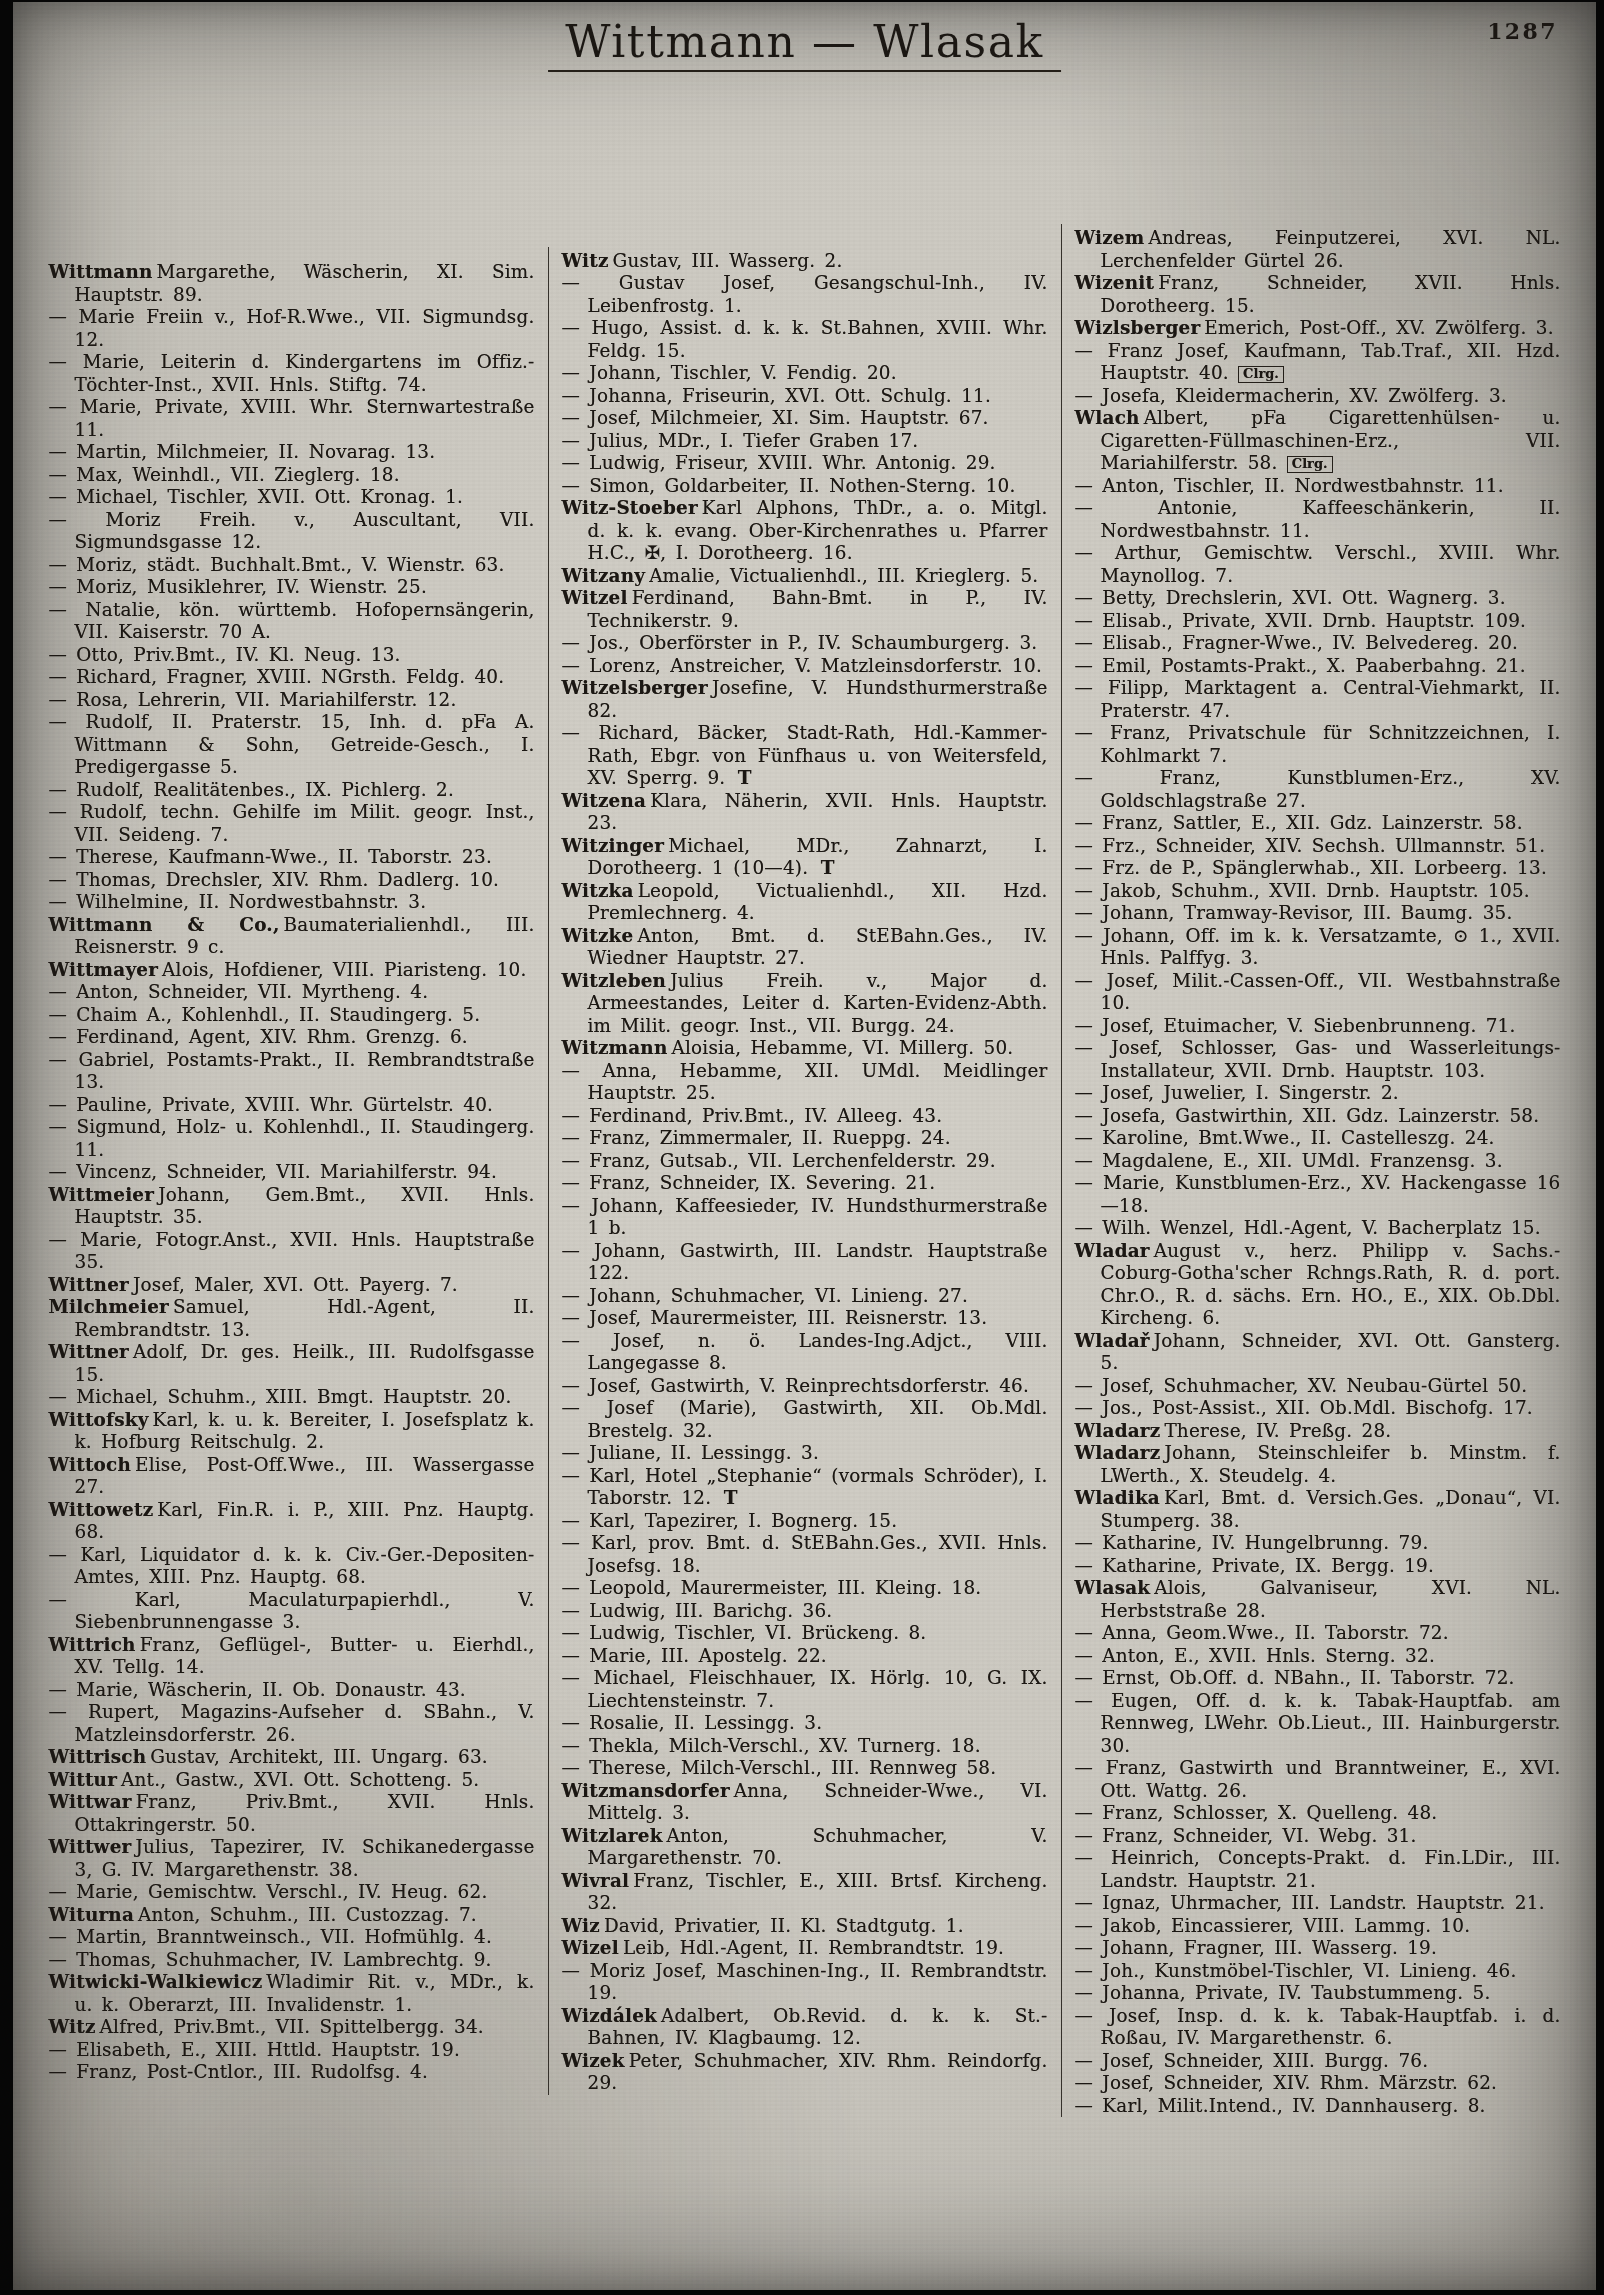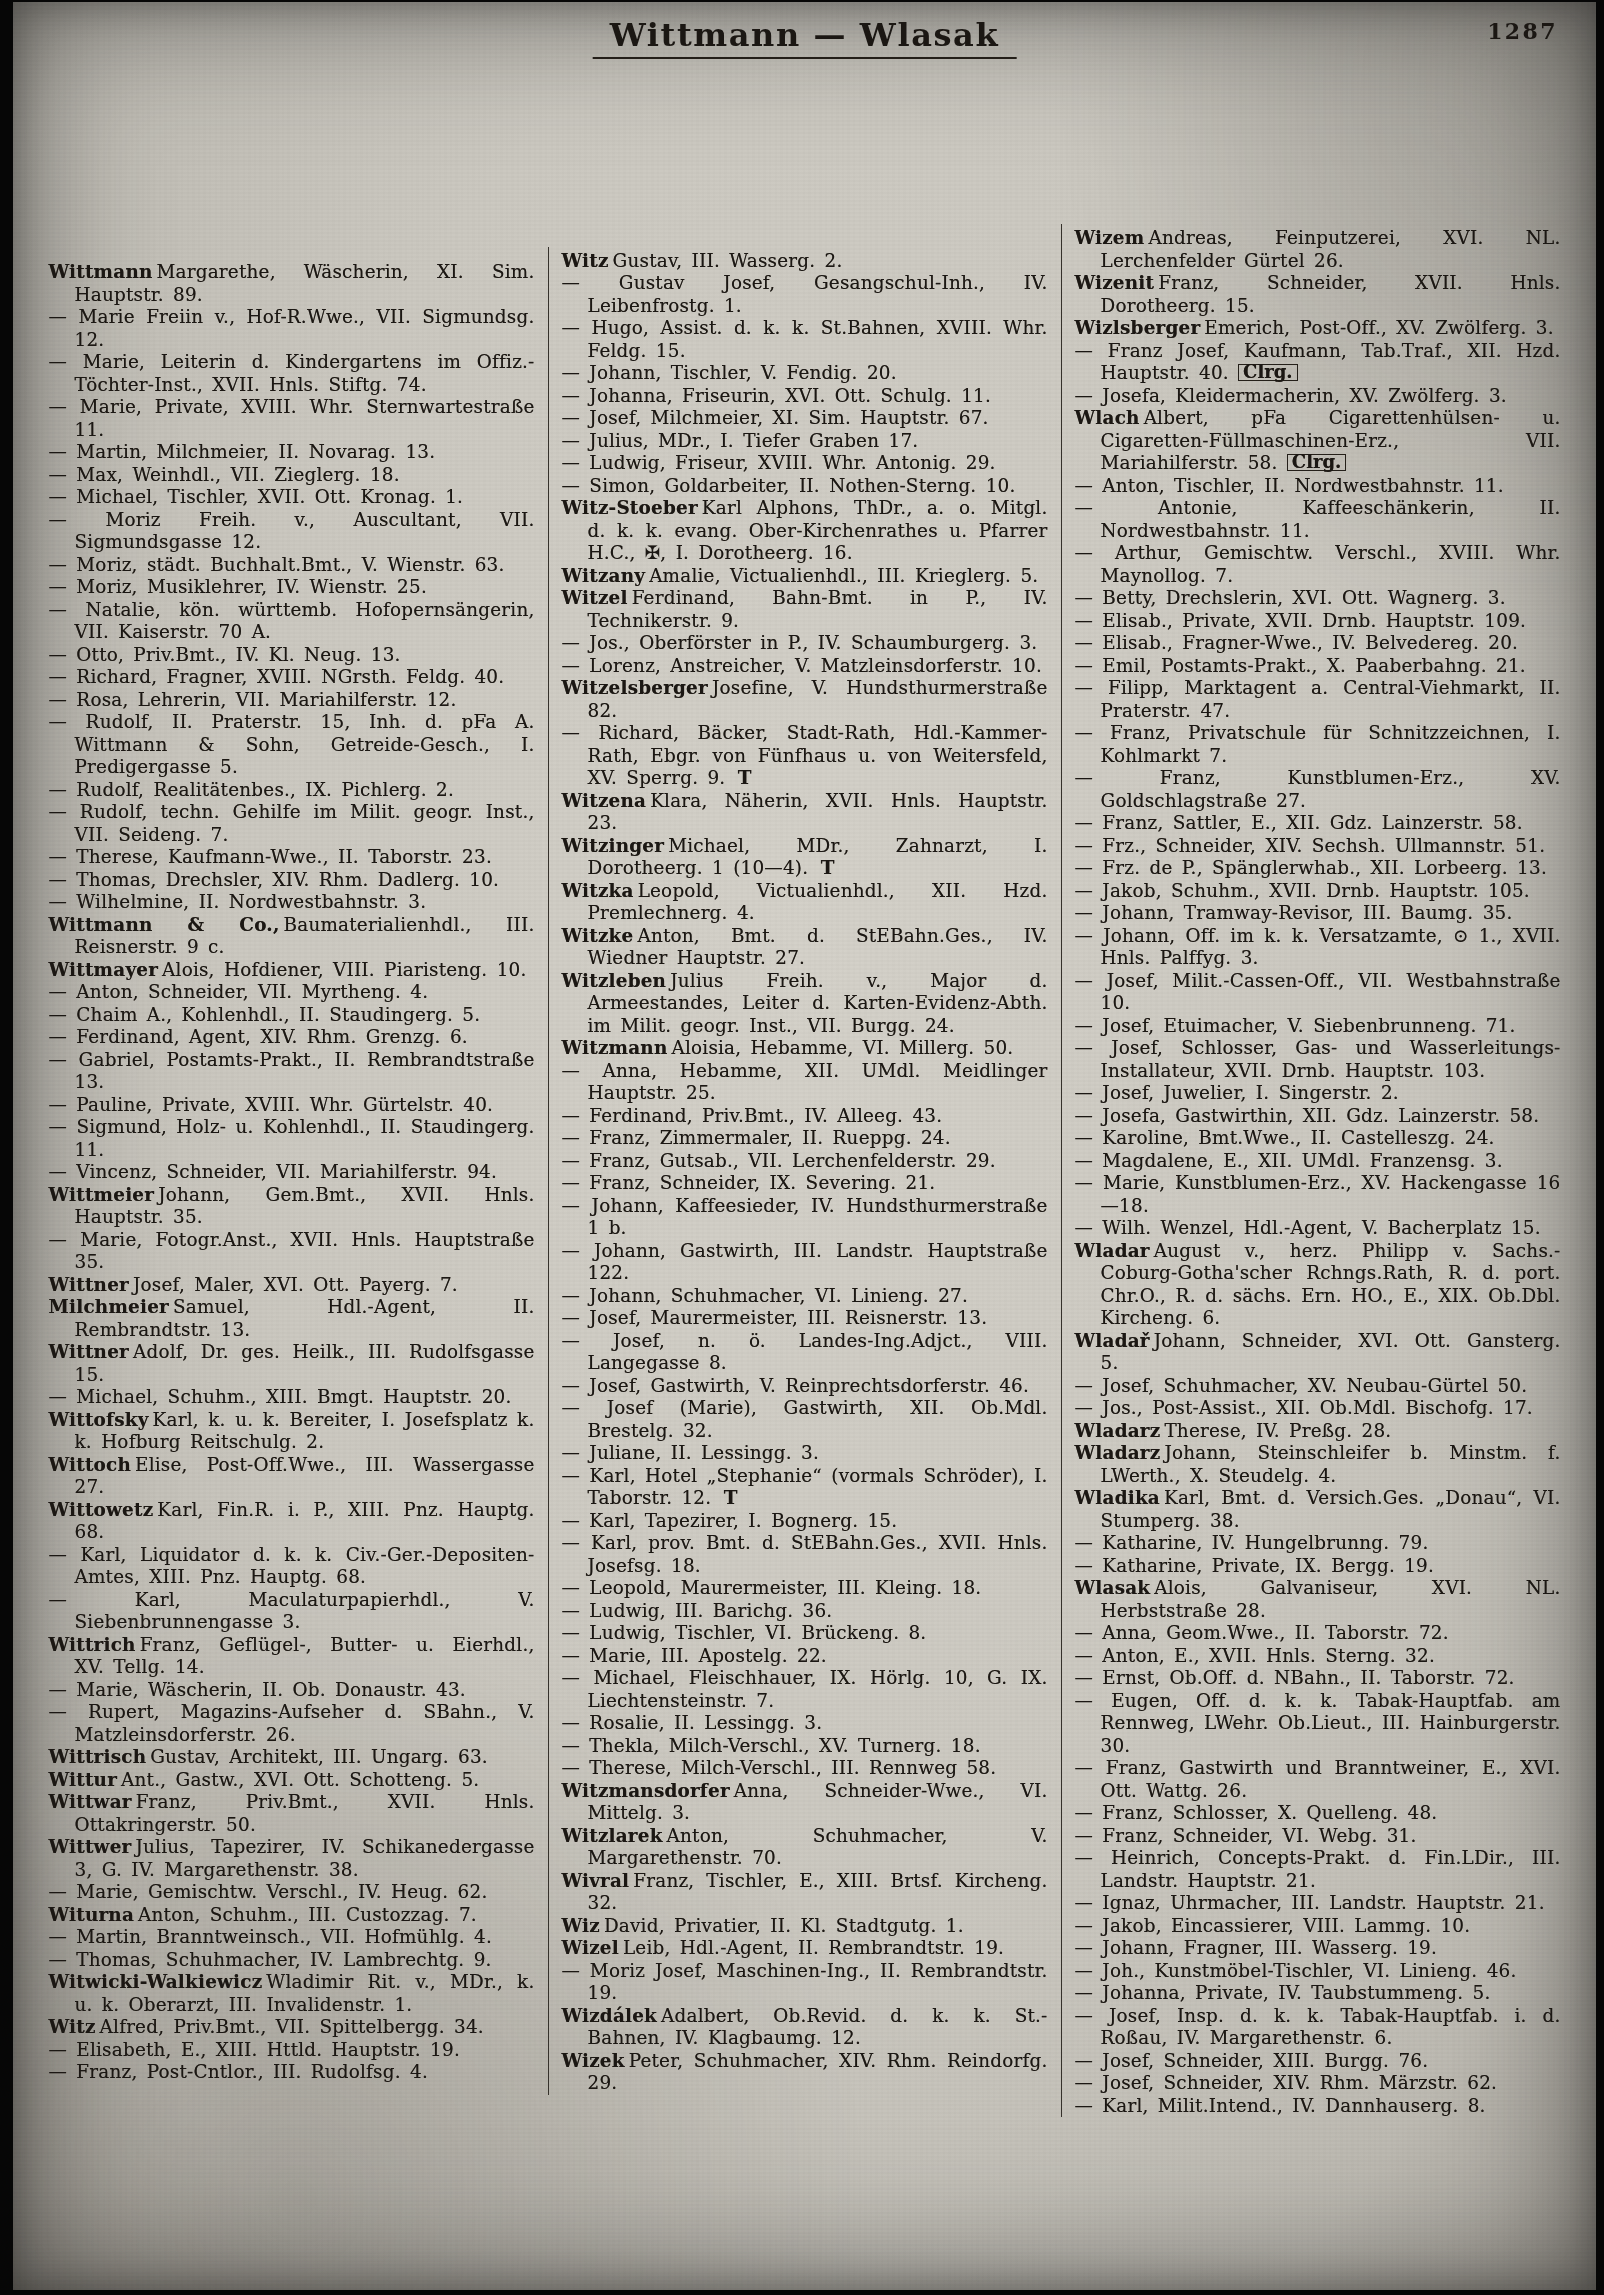--- a/index.html
+++ b/index.html
@@ -39,22 +39,22 @@
   }
   .pagehead {
     position: absolute;
     left: 0; right: 0; top: 0;
     height: 59px;
   }
   .title {
     position: absolute;
     left: 50%; top: 14.4px;
     transform: translateX(-50%);
-    font-size: 32px;
-    font-weight: bold;
+    font-size: 44px;
+    font-weight: normal;
     letter-spacing: 1.6px;
     color: var(--ink);
     border-bottom: 2.4px solid #241f19;
     padding: 0 17.6px 3.2px;
     white-space: nowrap;
   }
   .pageno {
     position: absolute;
     right: 38px; top: 16px;
     font-size: 22px;
@@ -93,21 +93,21 @@
     margin-right: 4px;
     letter-spacing: 0.2px;
   }
   .tmark {
     font-weight: bold;
     padding-left: 3.2px;
   }
   .refbox {
     display: inline-block;
     border: 1.6px solid #241f19;
-    font-size: 18px;
+    font-size: 13px;
     line-height: 14.4px;
     padding: 0 4px 0.8px;
     text-indent: 0;
     vertical-align: 1.6px;
     font-weight: bold;
     letter-spacing: 0;
     word-spacing: 0;
   }
 </style>
 </head>

